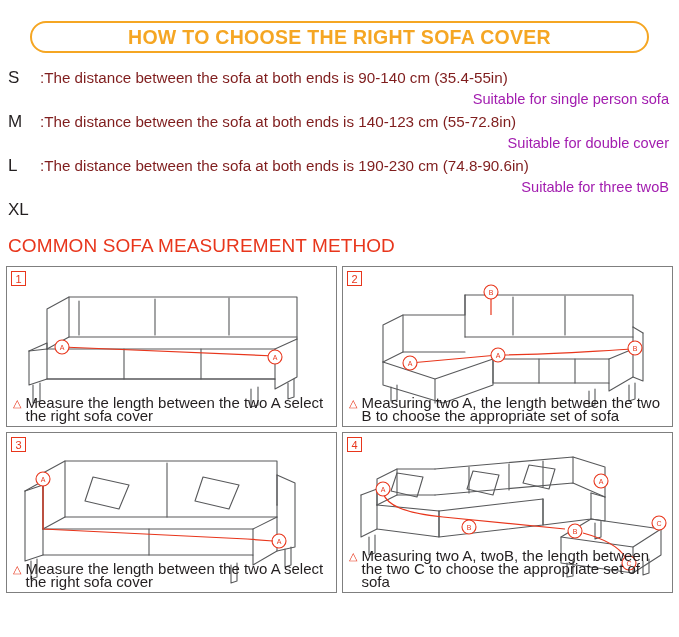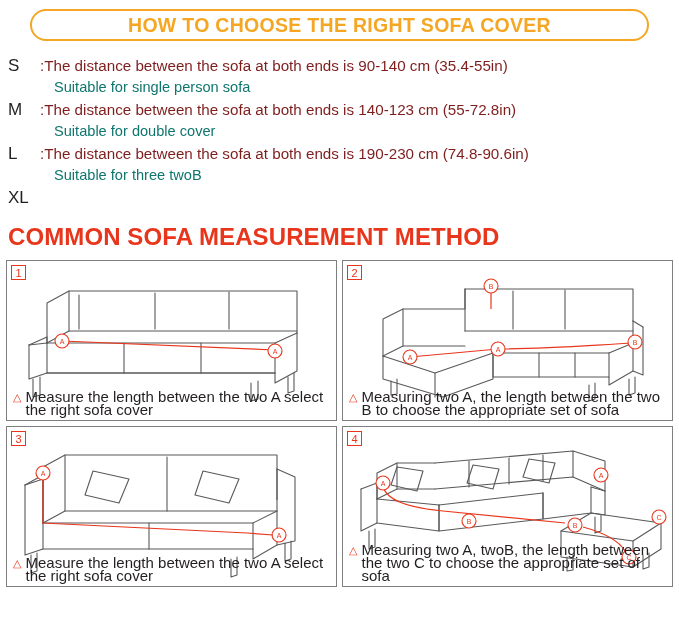--- a/index.html
+++ b/index.html
@@ -18,21 +18,21 @@
   .page {
     width: 679px;
     height: 637px;
     position: relative;
     box-sizing: border-box;
     padding: 0;
   }
 
   
   .title-banner {
-    margin: 9px auto 0 auto;
+    margin: 21px auto 0 auto;
     width: 619px;
     height: 32px;
     border: 2px solid #f5a623;
     border-radius: 16px;
     display: flex;
     align-items: center;
     justify-content: center;
     box-sizing: border-box;
   }
   .title-banner .txt {
@@ -65,29 +65,30 @@
   }
   .size-main {
     font-size: 15.2px;
     line-height: 22px;
     color: #7f1d1d;
     white-space: nowrap;
   }
   .size-sub {
     font-size: 14.6px;
     line-height: 20px;
-    color: #0f766e;
+    color: #a21caf;
     padding-left: 14px;
+    text-align: right;
   }
 
   
   .section-heading {
     color: #e8361c;
-    font-size: 24px;
-    font-weight: bold;
+    font-size: 19px;
+    font-weight: normal;
     margin: 14px 0 9px 8px;
     letter-spacing: 0.1px;
   }
 
   
   .panel-grid {
     width: 667px;
     margin: 0 auto;
     display: grid;
     grid-template-columns: 331px 331px;

